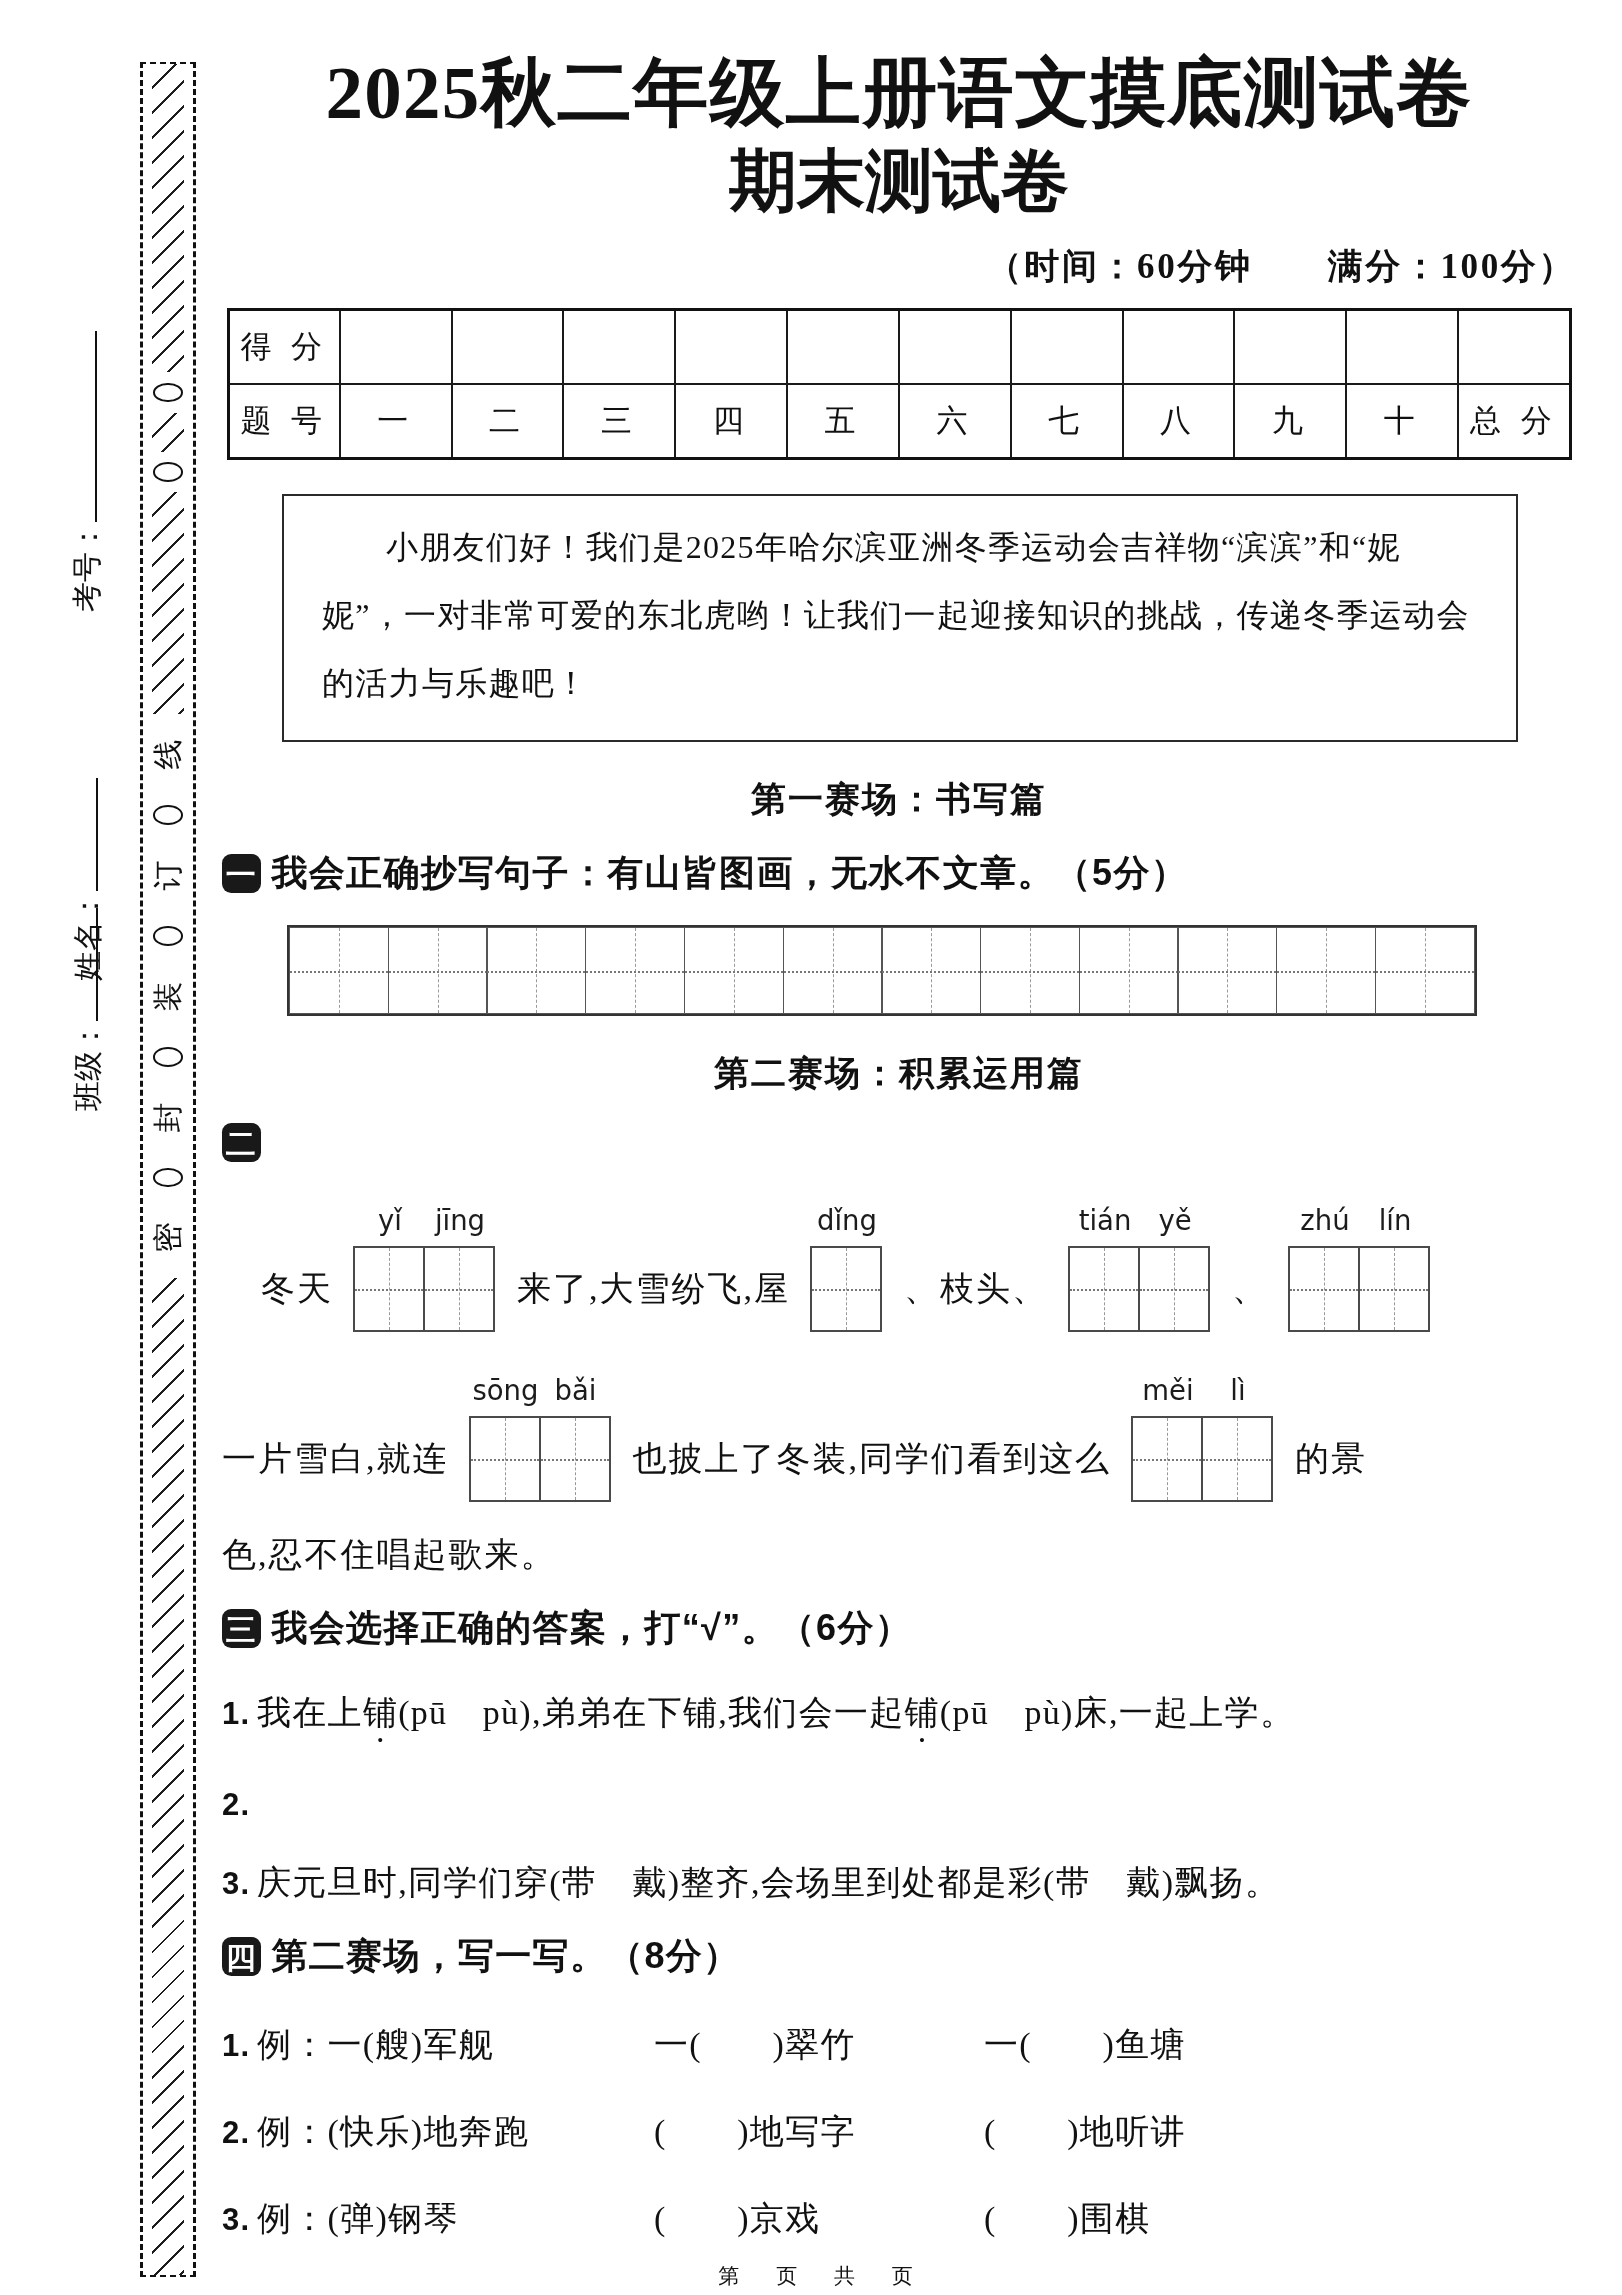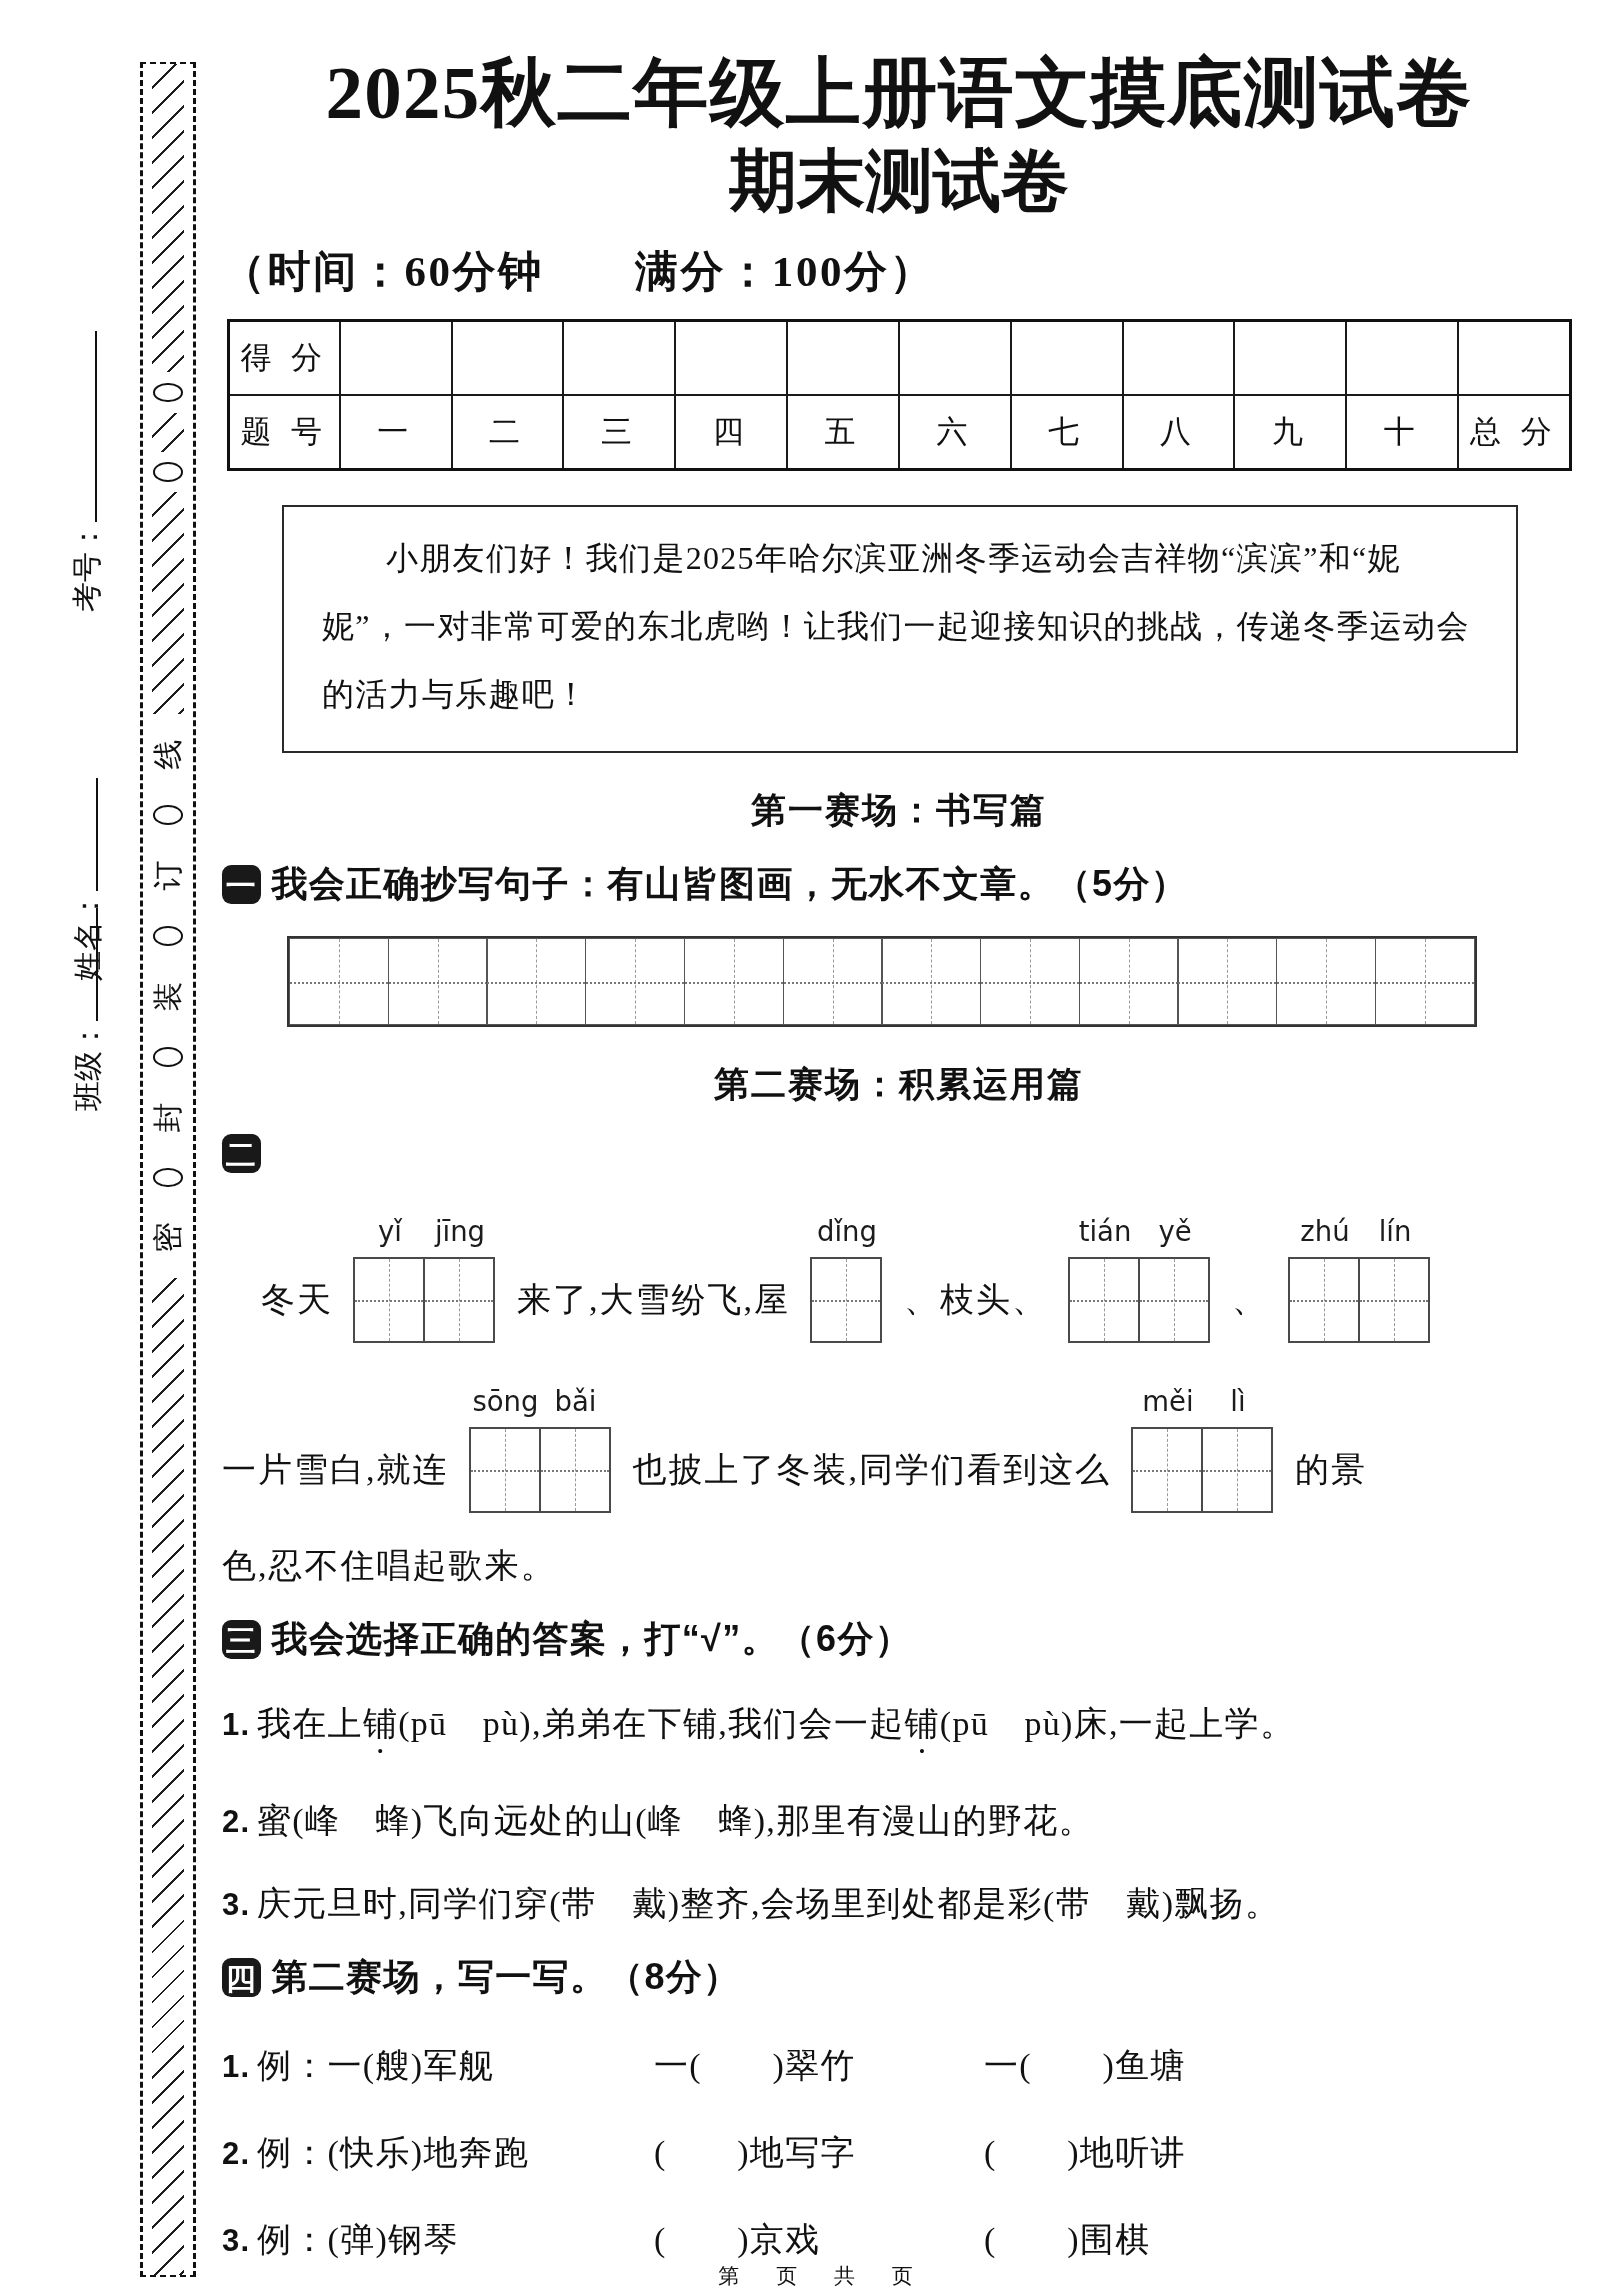--- a/index.html
+++ b/index.html
@@ -18,21 +18,21 @@
       font-family:"Liberation Serif",serif;}
   .side-label{position:absolute;display:flex;align-items:baseline;transform:rotate(-90deg);
               font-size:30px;white-space:nowrap;height:39px;}
   .fl{display:inline-block;border-bottom:2px solid #111;height:23.6px;flex:1;}
 
   
   .content{position:absolute;left:222px;right:47px;top:46px;}
   .title{font-size:75px;font-weight:900;text-align:center;letter-spacing:1.3px;line-height:1.25;
          font-family:"Liberation Serif","DejaVu Serif",serif;}
   .subtitle{font-size:68px;font-weight:900;text-align:center;line-height:1.15;margin-top:2.6px;}
-  .meta{font-size:43px;font-weight:bold;text-align:left;margin-top:22px;letter-spacing:2.6px;}
+  .meta{font-size:35px;font-weight:bold;text-align:right;margin-top:22px;letter-spacing:2.6px;}
 
   table.score{border-collapse:collapse;margin:18.3px auto 0 auto;width:1345px;table-layout:fixed;}
   table.score td{border:2px solid #1a1a1a;text-align:center;font-size:31px;letter-spacing:5.9px;
                  height:72px;padding:0;}
   table.score{border:3.9px solid #111;}
   td.qnumcol{width:124px;}
   td.totalcol{width:156px;}
 
   .greeting{border:2.6px solid #2a2a2a;margin:34px 58px 0 60px;padding:18.3px 38px 22px 38px;
             font-size:32px;line-height:2.12;letter-spacing:1.3px;}
@@ -249,21 +249,20 @@
       <span class="qicon">三</span>
       <span>我会选择正确的答案，打“√”。（6分）</span>
     </div>
 
     <div class="item">
       <span class="ino">1.</span>
       <span><span>我在上</span><span class="emph">铺</span><span>(pū　pù),弟弟在下铺,我们会一起</span><span class="emph">铺</span><span>(pū　pù)床,一起上学。</span></span>
     </div>
     <div class="item">
       <span class="ino">2.</span>
-      <span>蜜(峰　蜂)飞向远处的山(峰　蜂),那里有漫山的野花。</span>
     </div>
     <div class="item">
       <span class="ino">3.</span>
       <span>庆元旦时,同学们穿(带　戴)整齐,会场里到处都是彩(带　戴)飘扬。</span>
     </div>
 
     <div class="qhead">
       <span class="qicon">四</span>
       <span>第二赛场，写一写。（8分）</span>
     </div>

